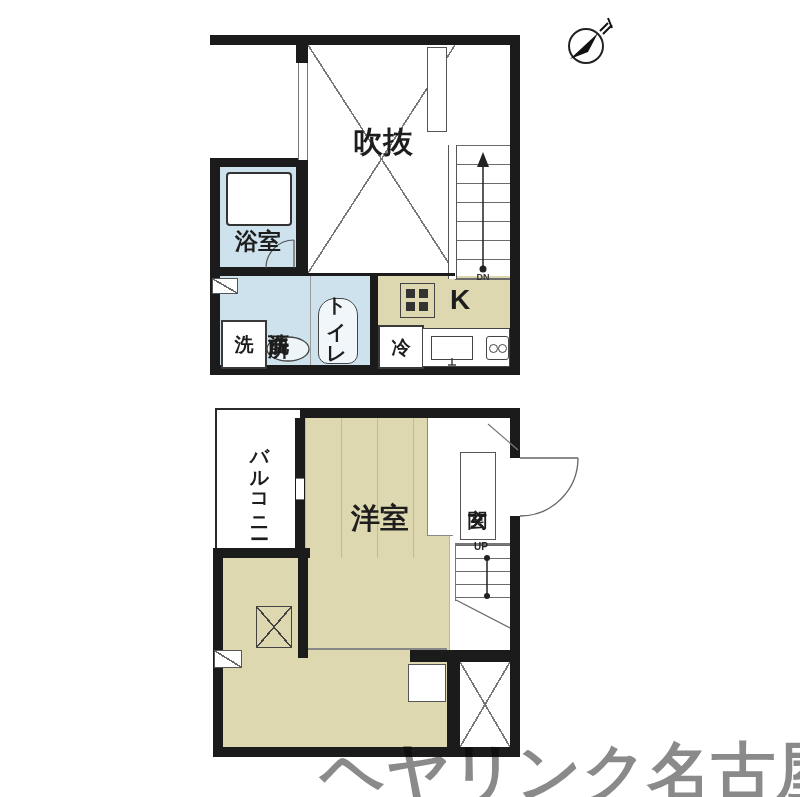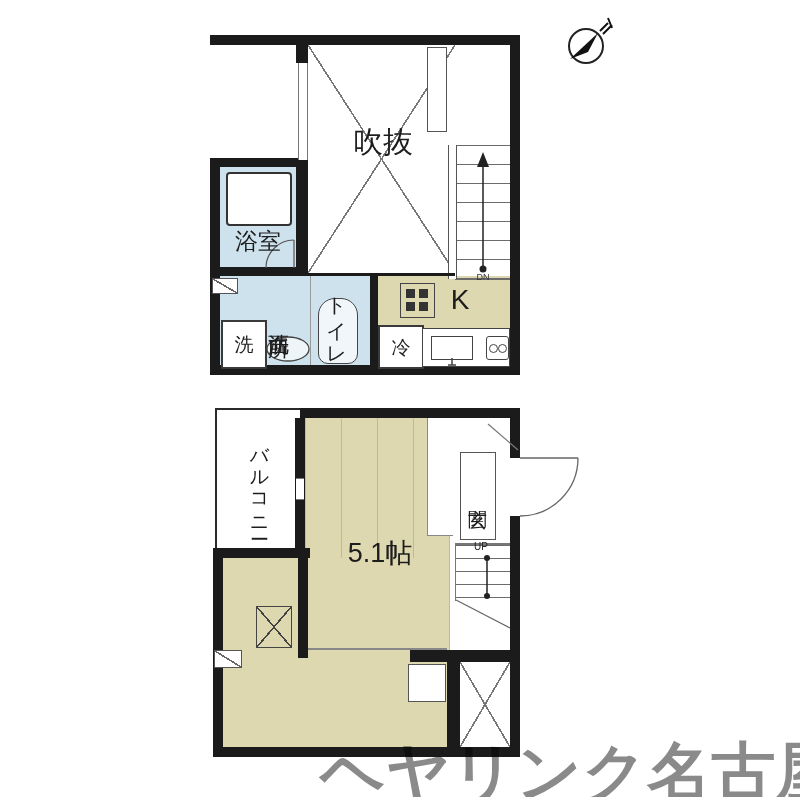--- a/index.html
+++ b/index.html
@@ -4,21 +4,21 @@
 <style>
   html,body{margin:0;padding:0;background:#fff;}
   #canvas{position:relative;width:800px;height:797px;background:#ffffff;overflow:hidden;
           font-family:"Liberation Sans",sans-serif;}
   .abs{position:absolute;}
   .wall{position:absolute;background:#1b1b1b;z-index:3;}
   .area{position:absolute;z-index:1;}
   .beige{background:#ded8b0;}
   .blue{background:#cde2ed;}
   .white{background:#ffffff;}
-  .label{position:absolute;z-index:6;color:#1d1d1d;font-weight:normal;line-height:1;
+  .label{position:absolute;z-index:6;color:#1d1d1d;font-weight:bold;line-height:1;
          display:flex;align-items:center;justify-content:center;text-align:right;}
   .vtext{writing-mode:vertical-rl;text-orientation:upright;letter-spacing:2px;}
   .x-lines{background-image:
      linear-gradient(to top right, transparent calc(50% - 0.8px), #777 calc(50% - 0.8px), #777 calc(50% + 0.8px), transparent calc(50% + 0.8px)),
      linear-gradient(to bottom right, transparent calc(50% - 0.8px), #777 calc(50% - 0.8px), #777 calc(50% + 0.8px), transparent calc(50% + 0.8px));}
   .x-dark{background-image:
      linear-gradient(to top right, transparent calc(50% - 0.8px), #444 calc(50% - 0.8px), #444 calc(50% + 0.8px), transparent calc(50% + 0.8px)),
      linear-gradient(to bottom right, transparent calc(50% - 0.8px), #444 calc(50% - 0.8px), #444 calc(50% + 0.8px), transparent calc(50% + 0.8px));}
   .diag{background-image:
      linear-gradient(to top right, transparent calc(50% - 0.8px), #666 calc(50% - 0.8px), #666 calc(50% + 0.8px), transparent calc(50% + 0.8px));}
@@ -149,21 +149,21 @@
   <div class="label" style="left:468px;top:541px;width:26px;height:12px;font-size:10px;color:#222;z-index:6;">UP</div>
   <svg class="abs" style="left:470px;top:548px;" width="34" height="56">
     <circle cx="17" cy="10" r="3" fill="#222"></circle>
     <line x1="17" y1="10" x2="17" y2="48" stroke="#222" stroke-width="1.5"></line>
     <circle cx="17" cy="48" r="3" fill="#222"></circle>
   </svg>
   <svg class="abs" style="left:455px;top:598px;" width="56" height="34">
     <line x1="1" y1="2" x2="55" y2="30" stroke="#666" stroke-width="1.2"></line>
   </svg>
 
-  <div class="label" style="left:325px;top:538px;width:110px;height:30px;font-size:27px;">5.1帖</div>
+  <div class="label" style="left:325px;top:502px;width:110px;height:32px;font-size:29px;">洋室</div>
 
   <div class="abs" style="left:308px;top:648px;width:139px;height:2px;background:#888;z-index:2;"></div>
   <div class="abs x-dark" style="left:256px;top:606px;width:34px;height:40px;border:1.5px solid #444;z-index:4;"></div>
   <div class="abs" style="left:214px;top:650px;width:26px;height:16px;background:#fff;border:1px solid #555;z-index:4;">
       <div class="diag" style="width:100%;height:100%;"></div>
     </div>
   <div class="abs x-lines" style="left:408px;top:664px;width:36px;height:36px;background:#fff;border:1px solid #555;z-index:4;"></div>
 
   <div id="watermark">
     <span>ヘヤリンク名古屋</span>

